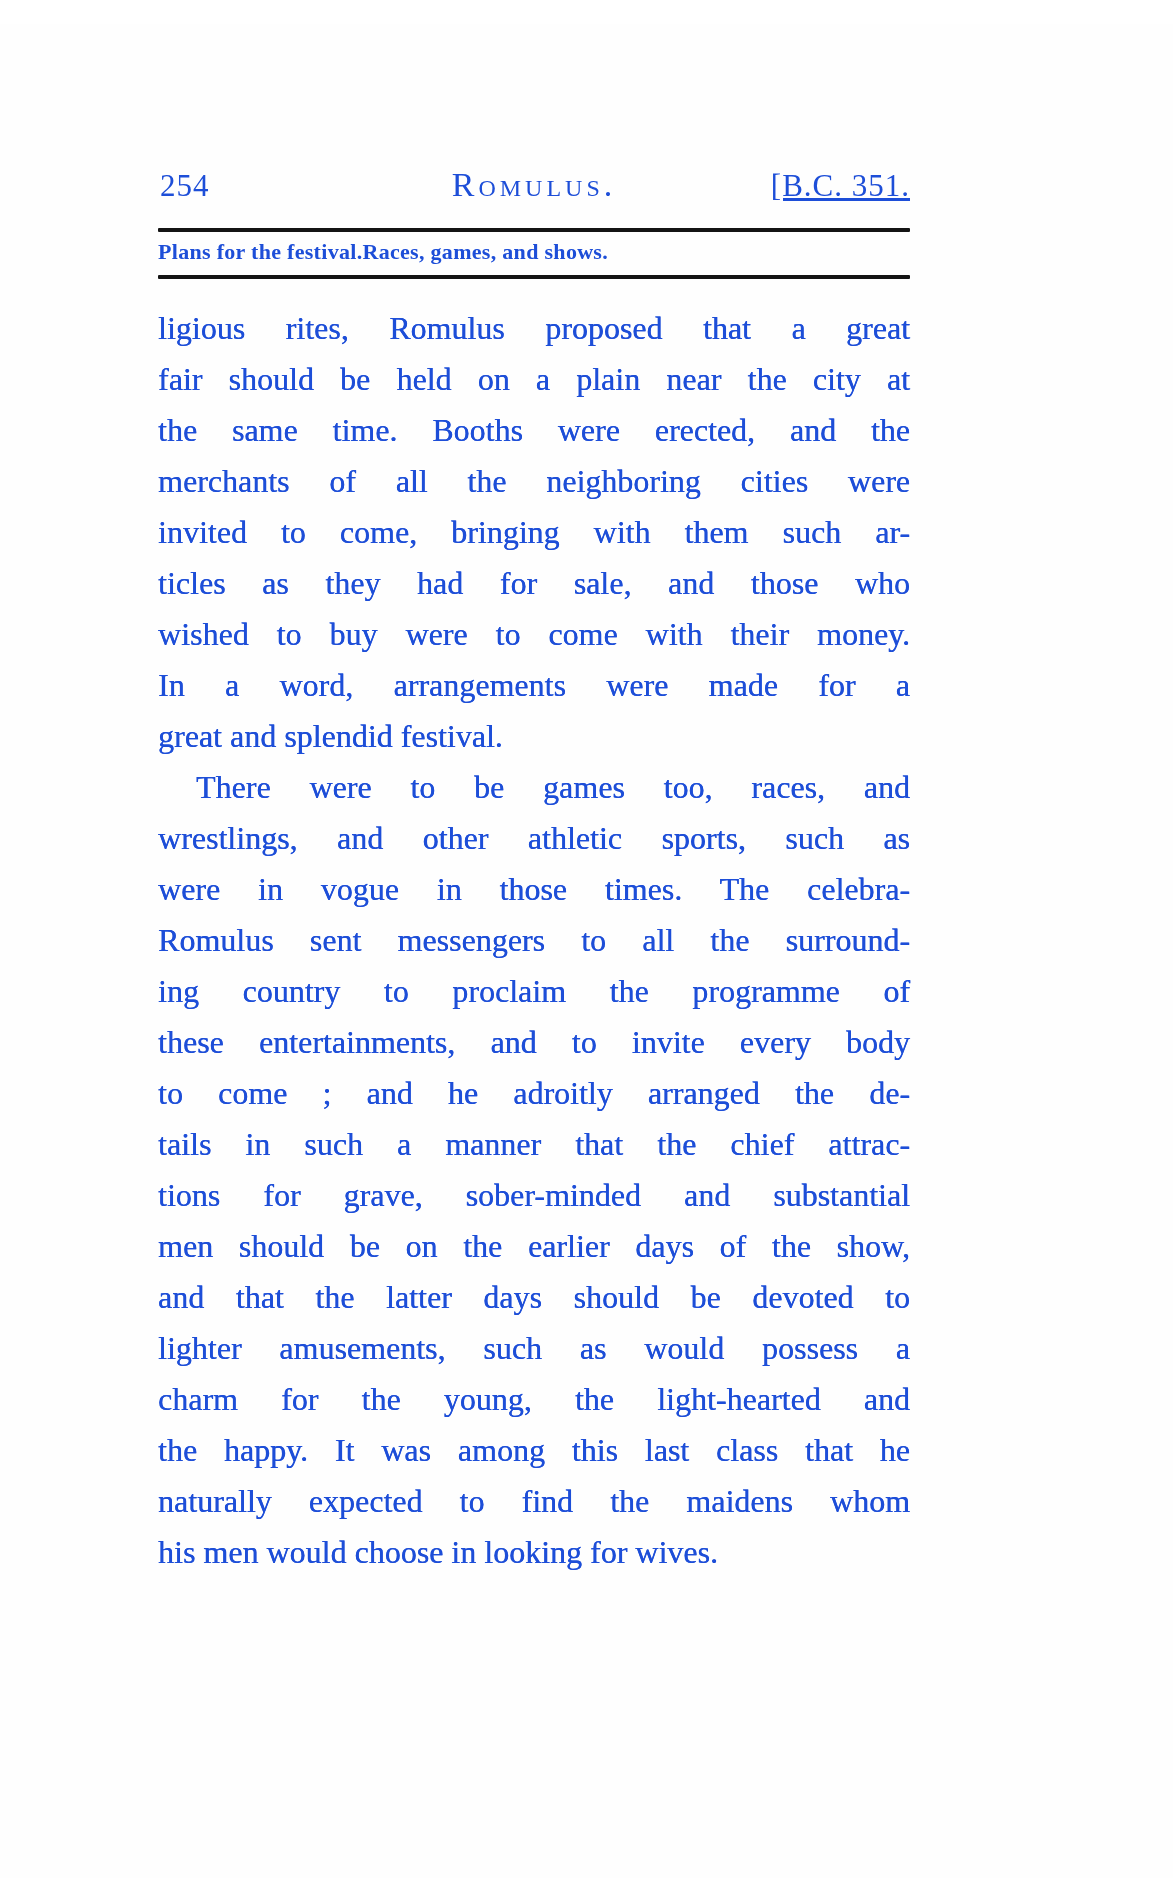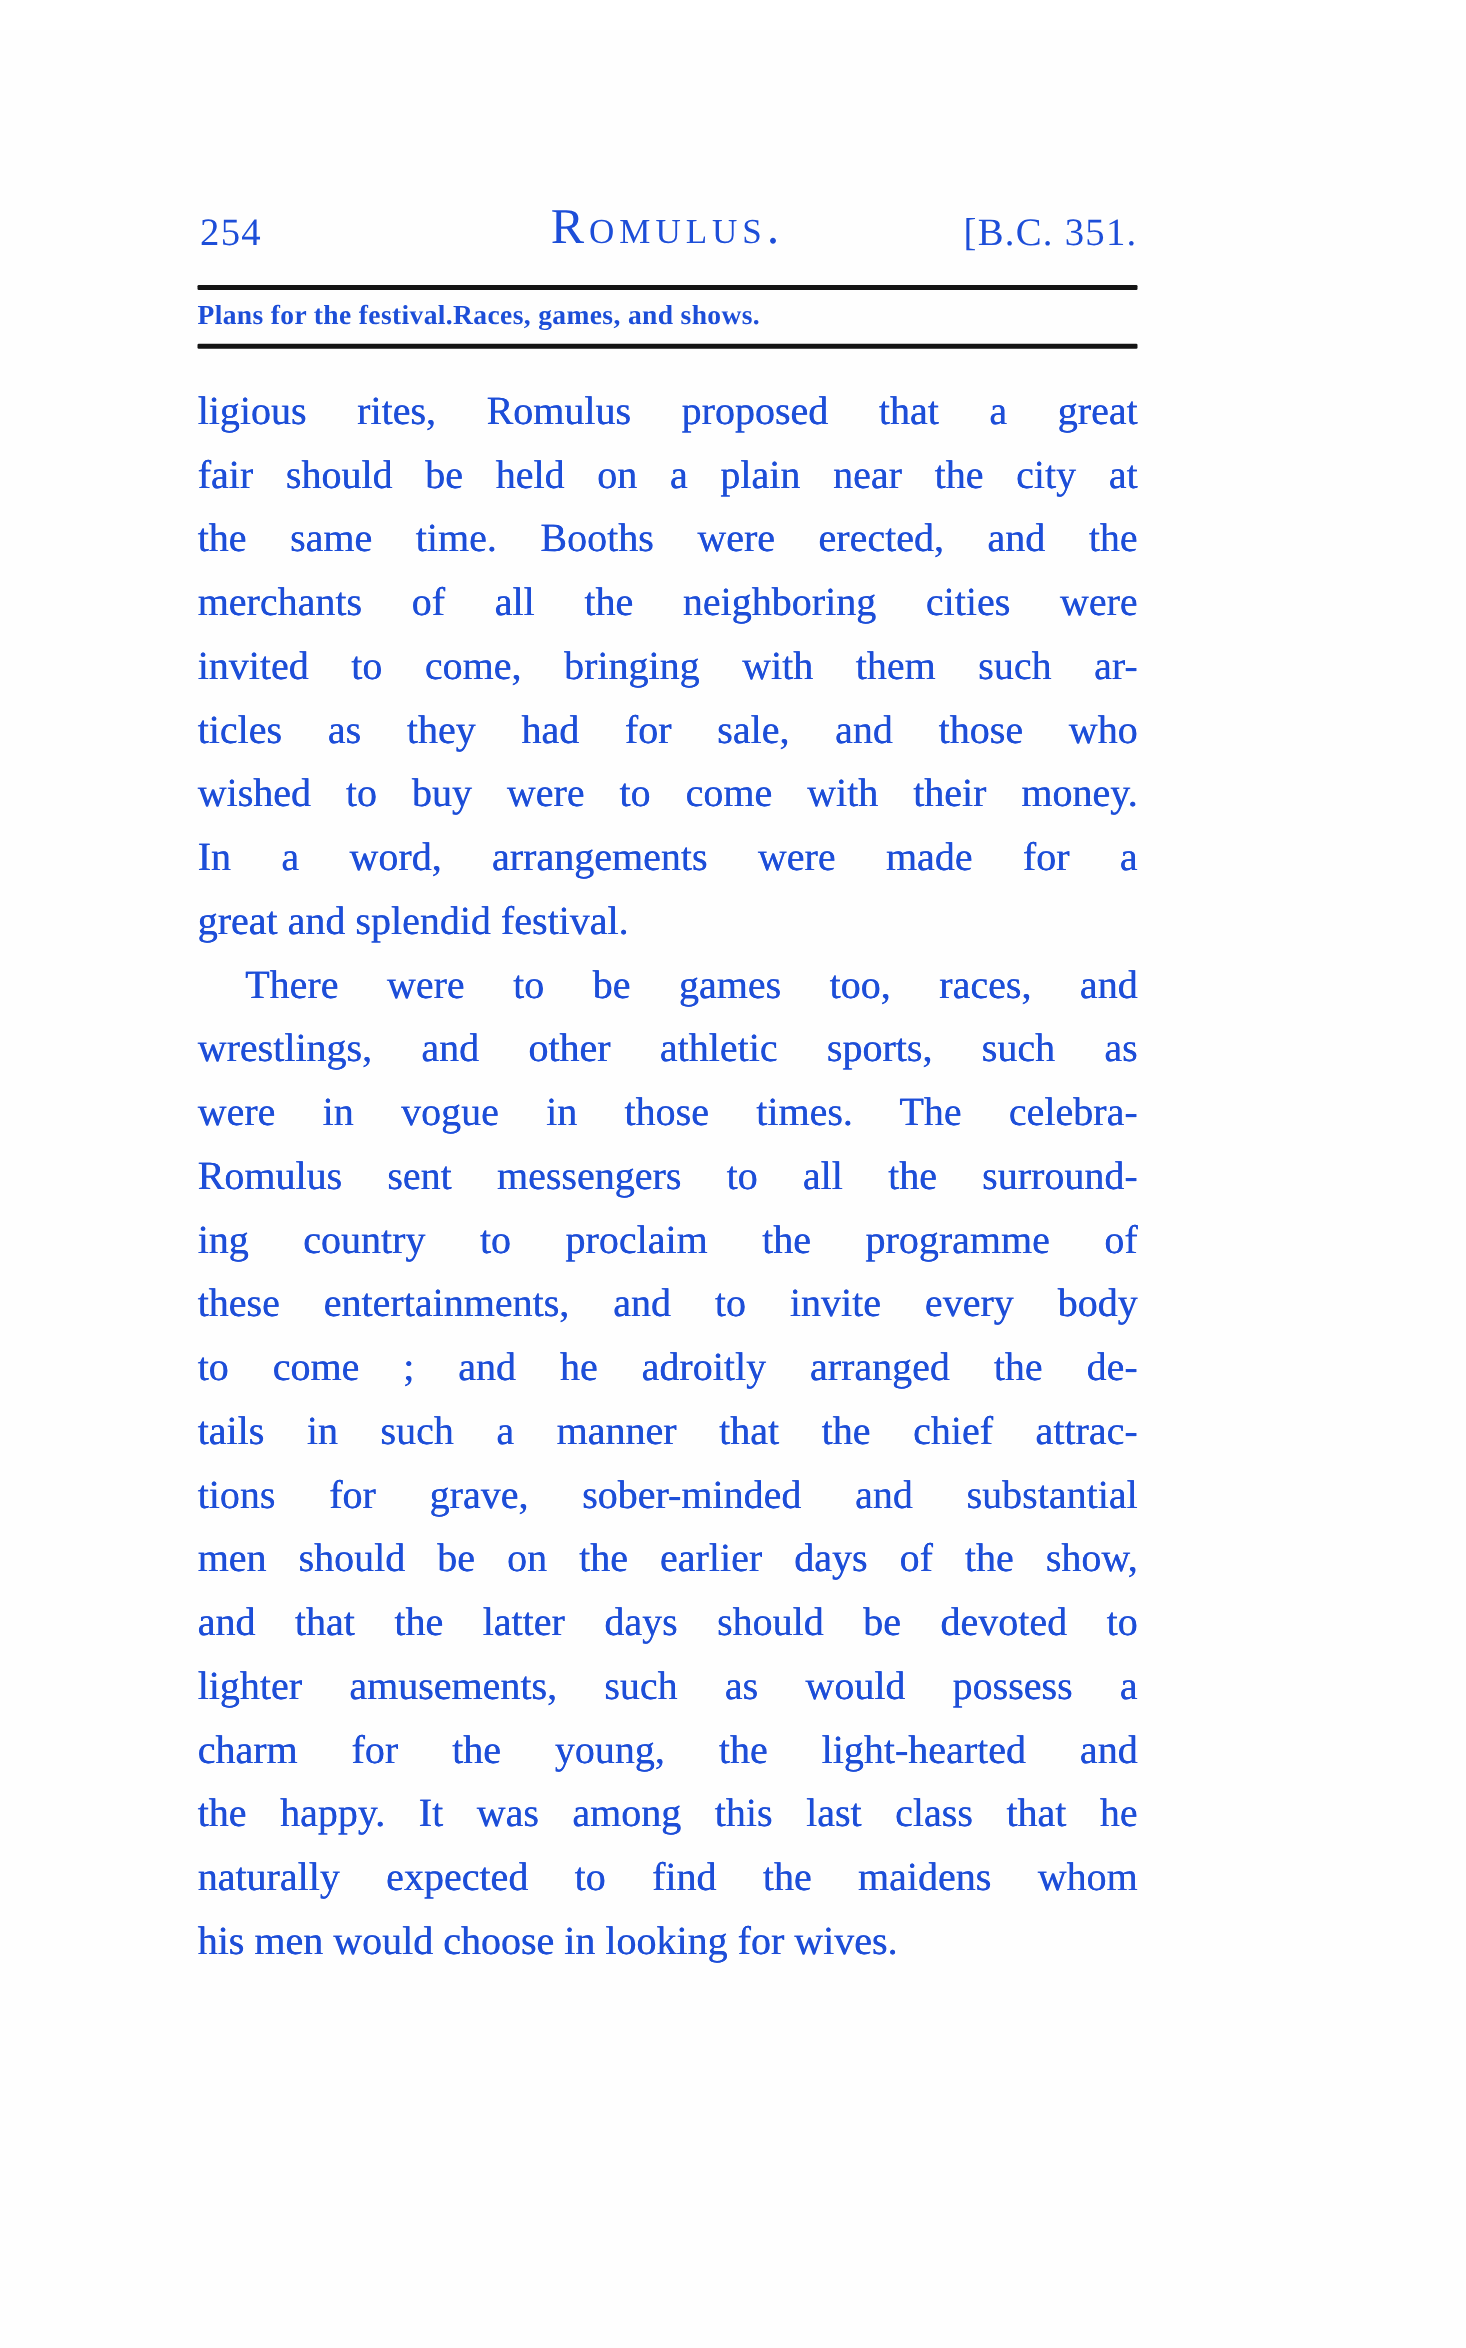--- a/index.html
+++ b/index.html
@@ -35,27 +35,28 @@
     bottom: 0;
     letter-spacing: 1px;
   }
   .title {
     position: absolute;
     left: 50%;
     transform: translateX(-50%);
     bottom: 0;
     font-variant: small-caps;
     letter-spacing: 4px;
-    font-size: 40px;
+    font-size: 34px;
   }
   .era {
     position: absolute;
     right: 0;
     bottom: 0;
     letter-spacing: 1px;
+    text-decoration: underline;
   }
   
   .rule {
     height: 4px;
     background: #141414;
     border-radius: 1px;
   }
   .rule-top { margin-top: 24px; }
   .rule-bottom { margin-top: 10px; height: 4px; }
   

